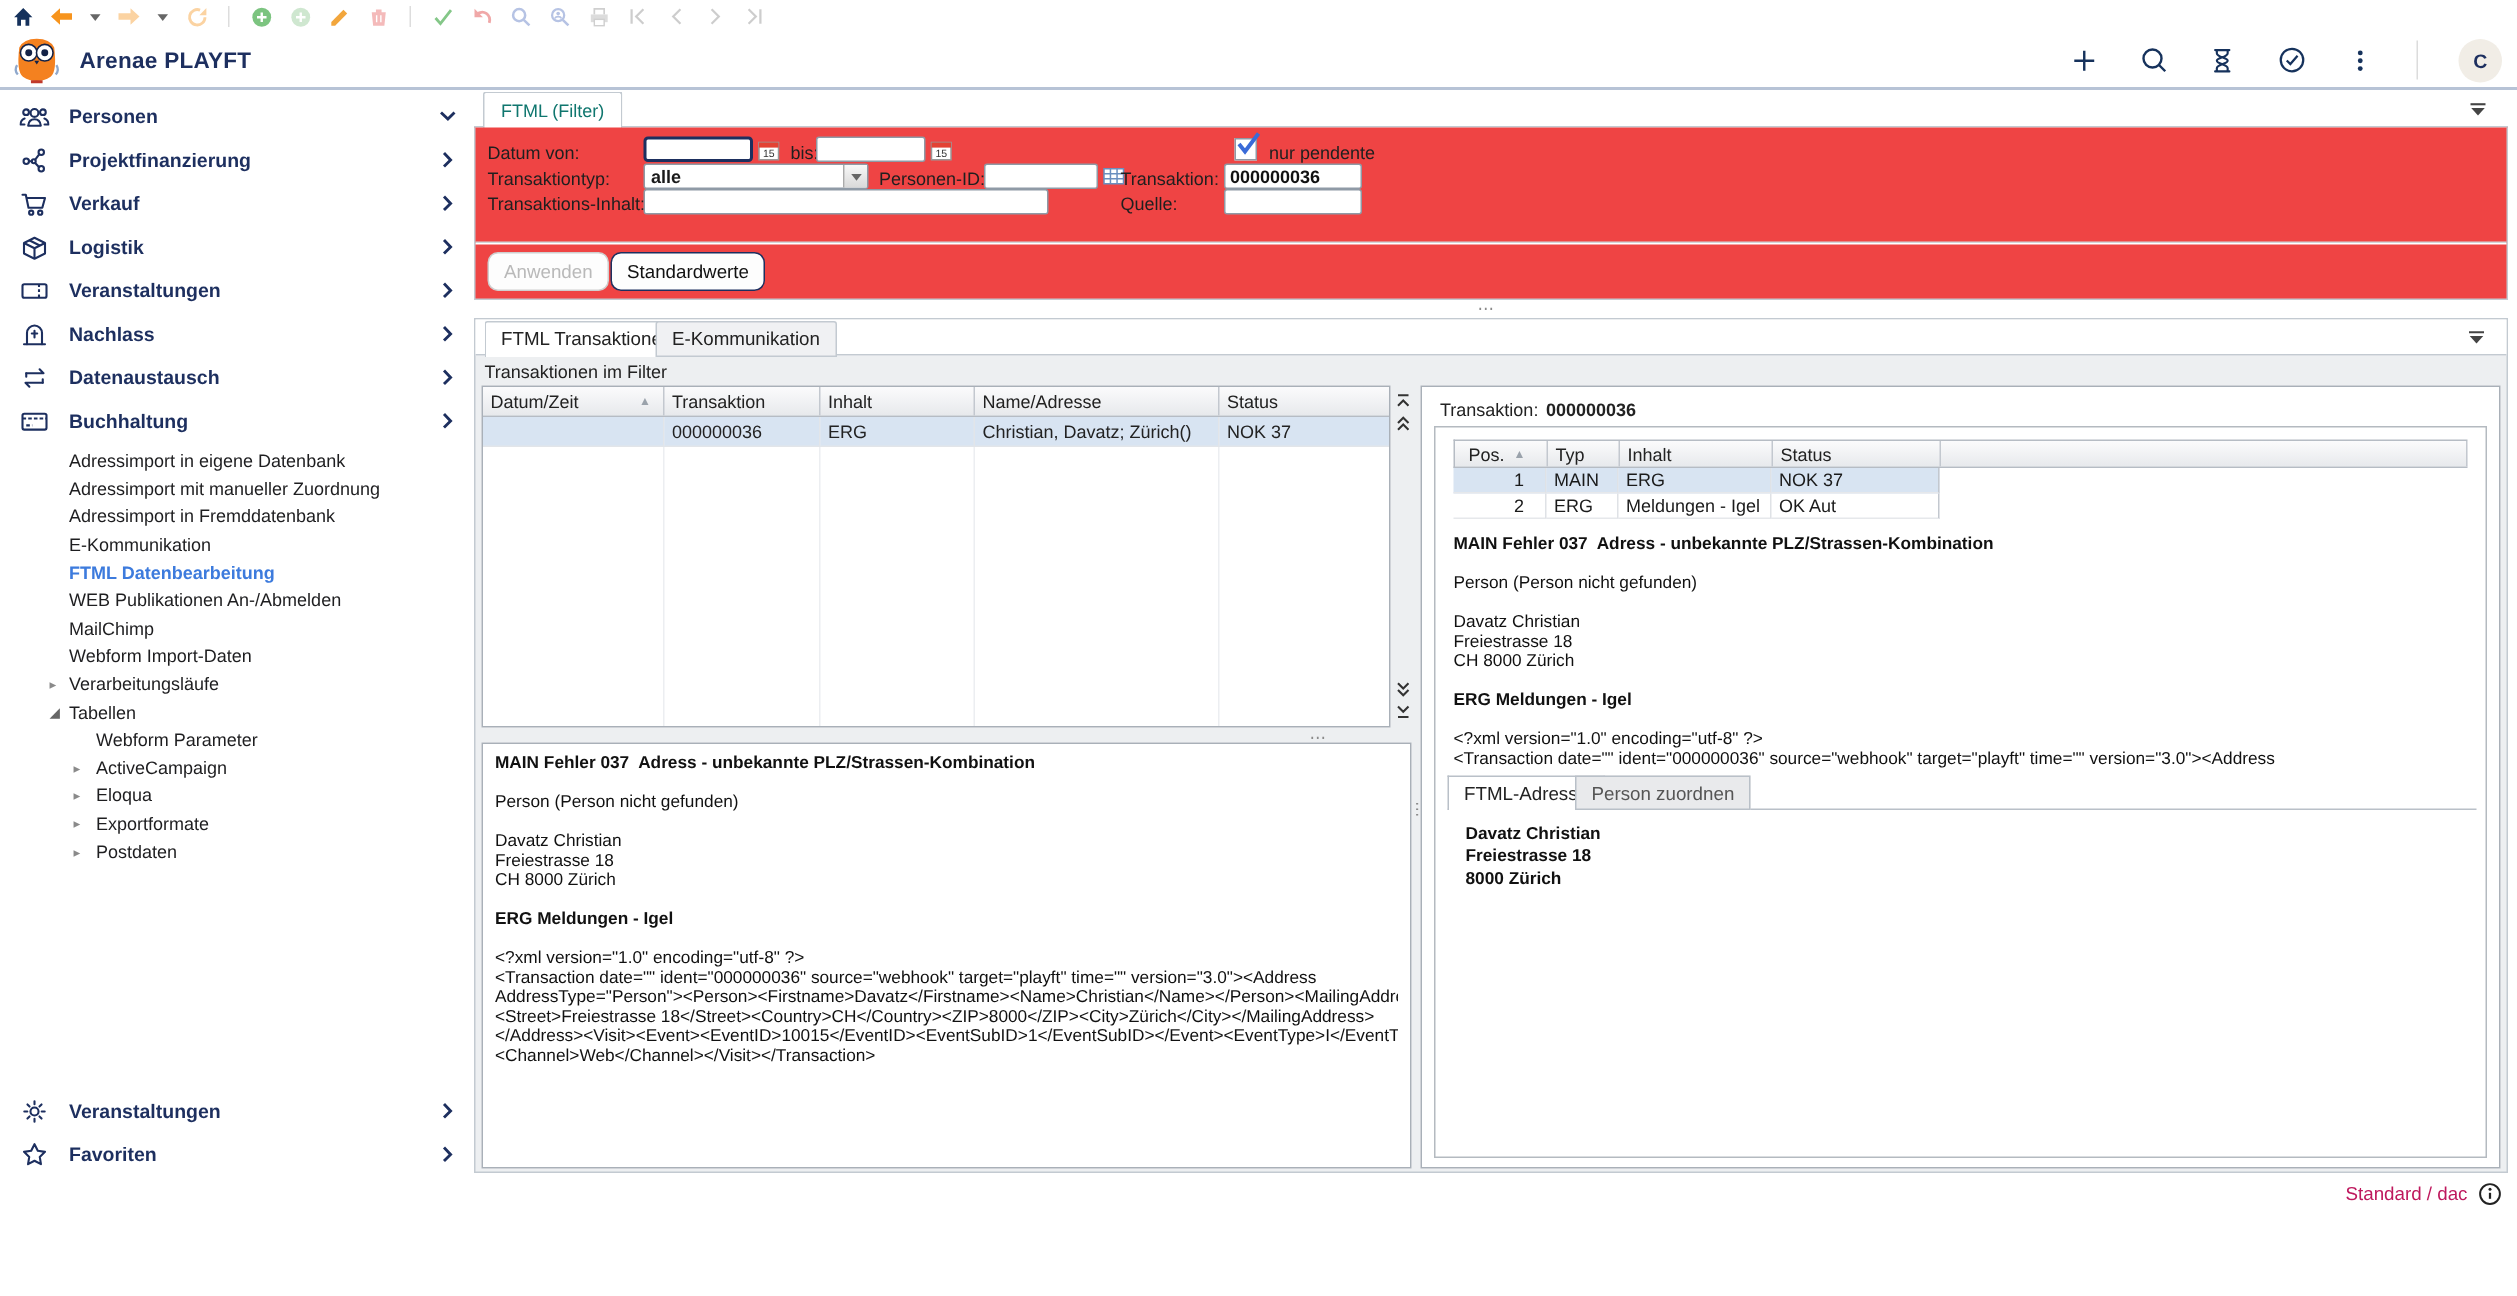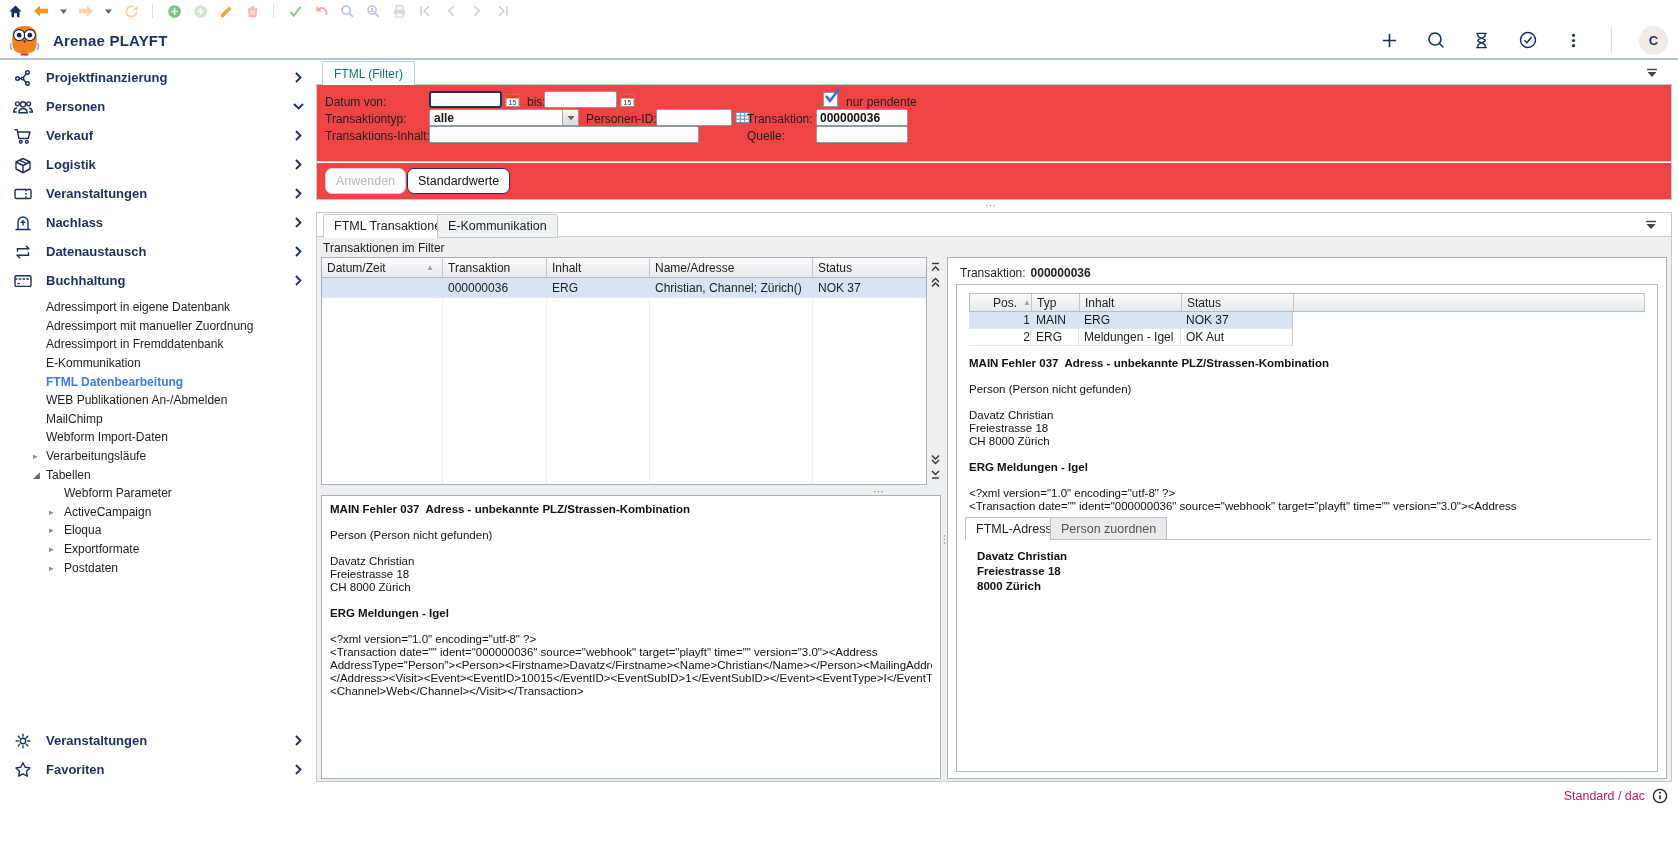--- a/index.html
+++ b/index.html
@@ -88,21 +88,21 @@
 .dtitle{position:absolute;left:12px;top:8px;font-size:12px;color:#222}
 .dtitle b{margin-left:5px}
 .dframe{position:absolute;left:8px;top:26px;width:702px;height:488px;border:1px solid #b4bac0;background:#fff}
 .dtable{position:absolute;left:12px;top:8px;width:676px}
 .dthead{display:flex;height:19px;background:linear-gradient(#fbfbfc,#e7e9ec);border:1px solid #b6bcc4;border-width:1px 0 1px 1px}
 .dth{display:flex;align-items:center;padding-left:5px;font-size:12px;color:#222;border-right:1px solid #c3c8cf;cursor:pointer}
 .dth.fill{flex:1;border-right:1px solid #c3c8cf}
 .drow{display:flex;height:17px;cursor:pointer}
 .drow .dtd{display:flex;align-items:center;padding-left:5px;font-size:12px;border-right:1px solid #dfe2e6;border-bottom:1px solid #e6e8eb;white-space:nowrap;overflow:hidden}
 .drow.sel .dtd{background:#d8e4f2}
-.d0{width:62px;justify-content:flex-end;padding-right:0}
+.d0{width:62px;justify-content:flex-end;padding-right:14px}
 .d1{width:48px}.d2{width:102px}.d3{width:112px;border-right:1px solid #c3c8cf!important}
 .dmsg{position:absolute;left:12px;top:72px;width:678px;font-size:11.5px;line-height:13px;color:#111}
 .subtabs{position:absolute;left:8px;top:232px;width:686px;height:248px;background:#fff}
 .sttabstrip{position:relative;height:23px;border-bottom:1px solid #b9c0c8;background:#fff}
 .sttab{position:absolute;top:0;height:23px;padding:4px 10px 0;font-size:12.5px;border:1px solid #b9c0c8;cursor:pointer}
 .sttab.active{left:0;background:#fff;border-bottom:none;color:#222}
 .sttab.idle{left:85px;background:#e9eaec;color:#555}
 .staddr{padding:9px 0 0 12px;font-weight:bold;font-size:11.5px;line-height:15px;color:#111}
 
 .status{position:absolute;top:788px;right:10px;display:flex;align-items:center;gap:7px}
@@ -273,50 +273,50 @@
         </span>
       <span class="hdr-div"></span>
       <span class="avatar">C</span>
     </div>
   </div>
 
   <div class="sidebar">
     <div class="nav-main">
       <div class="nav-item">
         <span class="nicon">
-            <svg viewBox="0 0 20 20" fill="none" stroke="#1d2f5f" stroke-width="1.4" stroke-linecap="round">
-              <circle cx="4.5" cy="10.5" r="1.8"></circle>
-              <circle cx="14.5" cy="4.5" r="1.8"></circle>
-              <circle cx="14.5" cy="15.5" r="1.8"></circle>
-              <circle cx="9.5" cy="10.5" r="1.3"></circle>
-              <path d="M6.4 10.5h1.8M10.6 9.2l2.5-3.3M10.6 11.8l2.5 2.7"></path>
-            </svg>
-          </span>
-        <span class="nlabel">Projektfinanzierung</span>
-        <span class="nchev">
-            <svg viewBox="0 0 13 13" fill="none" stroke="#1d2f5f" stroke-width="1.9">
-              <path d="M4 2l4.4 4.6L4 11"></path>
-            </svg>
-          </span>
-      </div>
-      <div class="nav-item">
-        <span class="nicon">
             <svg viewBox="0 0 20 20" fill="none" stroke="#1d2f5f" stroke-width="1.4" stroke-linecap="round" stroke-linejoin="round">
               <circle cx="10" cy="7.3" r="2.6"></circle>
               <path d="M5.8 15.8c.3-2.9 2-4.3 4.2-4.3s3.9 1.4 4.2 4.3z"></path>
               <circle cx="15.6" cy="6.8" r="1.9"></circle>
               <path d="M16.6 11c1.7.5 2.6 1.8 2.8 4h-2.7"></path>
               <circle cx="4.4" cy="6.8" r="1.9"></circle>
               <path d="M3.4 11C1.7 11.5.8 12.8.6 15h2.7"></path>
             </svg>
           </span>
         <span class="nlabel">Personen</span>
         <span class="nchev">
             <svg viewBox="0 0 13 13" fill="none" stroke="#1d2f5f" stroke-width="1.9">
               <path d="M2 4l4.6 4.4L11 4"></path>
+            </svg>
+          </span>
+      </div>
+      <div class="nav-item">
+        <span class="nicon">
+            <svg viewBox="0 0 20 20" fill="none" stroke="#1d2f5f" stroke-width="1.4" stroke-linecap="round">
+              <circle cx="4.5" cy="10.5" r="1.8"></circle>
+              <circle cx="14.5" cy="4.5" r="1.8"></circle>
+              <circle cx="14.5" cy="15.5" r="1.8"></circle>
+              <circle cx="9.5" cy="10.5" r="1.3"></circle>
+              <path d="M6.4 10.5h1.8M10.6 9.2l2.5-3.3M10.6 11.8l2.5 2.7"></path>
+            </svg>
+          </span>
+        <span class="nlabel">Projektfinanzierung</span>
+        <span class="nchev">
+            <svg viewBox="0 0 13 13" fill="none" stroke="#1d2f5f" stroke-width="1.9">
+              <path d="M4 2l4.4 4.6L4 11"></path>
             </svg>
           </span>
       </div>
       <div class="nav-item">
         <span class="nicon">
             <svg viewBox="0 0 20 20" fill="none" stroke="#1d2f5f" stroke-width="1.4" stroke-linecap="round" stroke-linejoin="round">
               <path d="M2 3.8h2.2L6 12.5h9.2l1.8-6.5H5"></path>
               <circle cx="7.8" cy="15.8" r="1.4"></circle>
               <circle cx="13.8" cy="15.8" r="1.4"></circle>
             </svg>
@@ -585,21 +585,21 @@
             <span>Name/Adresse</span>
           </span>
         <span class="th c4">
             <span>Status</span>
           </span>
       </div>
       <div class="trow sel">
         <span class="td c0"></span>
         <span class="td c1">000000036</span>
         <span class="td c2">ERG</span>
-        <span class="td c3">Christian, Channel; Zürich()</span>
+        <span class="td c3">Christian, Davatz; Zürich()</span>
         <span class="td c4">NOK 37</span>
       </div>
       <div class="tbodygrid">
         <div class="c0"></div>
           <div class="c1"></div>
           <div class="c2"></div>
           <div class="c3"></div>
           <div class="c4"></div>
       </div>
     </div>
@@ -640,20 +640,21 @@
       <div class="msg-gap"></div>
       <div>Davatz Christian</div>
       <div>Freiestrasse 18</div>
       <div>CH 8000 Zürich</div>
       <div class="msg-gap"></div>
       <div class="msg-h">ERG Meldungen - Igel</div>
       <div class="msg-gap"></div>
       <div class="xmlline">&lt;?xml version="1.0" encoding="utf-8" ?&gt;</div>
       <div class="xmlline">&lt;Transaction date="" ident="000000036" source="webhook" target="playft" time="" version="3.0"&gt;&lt;Address</div>
       <div class="xmlline">AddressType="Person"&gt;&lt;Person&gt;&lt;Firstname&gt;Davatz&lt;/Firstname&gt;&lt;Name&gt;Christian&lt;/Name&gt;&lt;/Person&gt;&lt;MailingAddress&gt;</div>
+      <div class="xmlline">&lt;Street&gt;Freiestrasse 18&lt;/Street&gt;&lt;Country&gt;CH&lt;/Country&gt;&lt;ZIP&gt;8000&lt;/ZIP&gt;&lt;City&gt;Zürich&lt;/City&gt;&lt;/MailingAddress&gt;</div>
       <div class="xmlline">&lt;/Address&gt;&lt;Visit&gt;&lt;Event&gt;&lt;EventID&gt;10015&lt;/EventID&gt;&lt;EventSubID&gt;1&lt;/EventSubID&gt;&lt;/Event&gt;&lt;EventType&gt;I&lt;/EventType&gt;</div>
       <div class="xmlline">&lt;Channel&gt;Web&lt;/Channel&gt;&lt;/Visit&gt;&lt;/Transaction&gt;</div>
     </div>
 
     <div class="detail">
       <div class="dtitle"><span>Transaktion:</span><b>000000036</b></div>
       <div class="dframe">
         <div class="dtable">
           <div class="dthead">
             <span class="dth d0">

